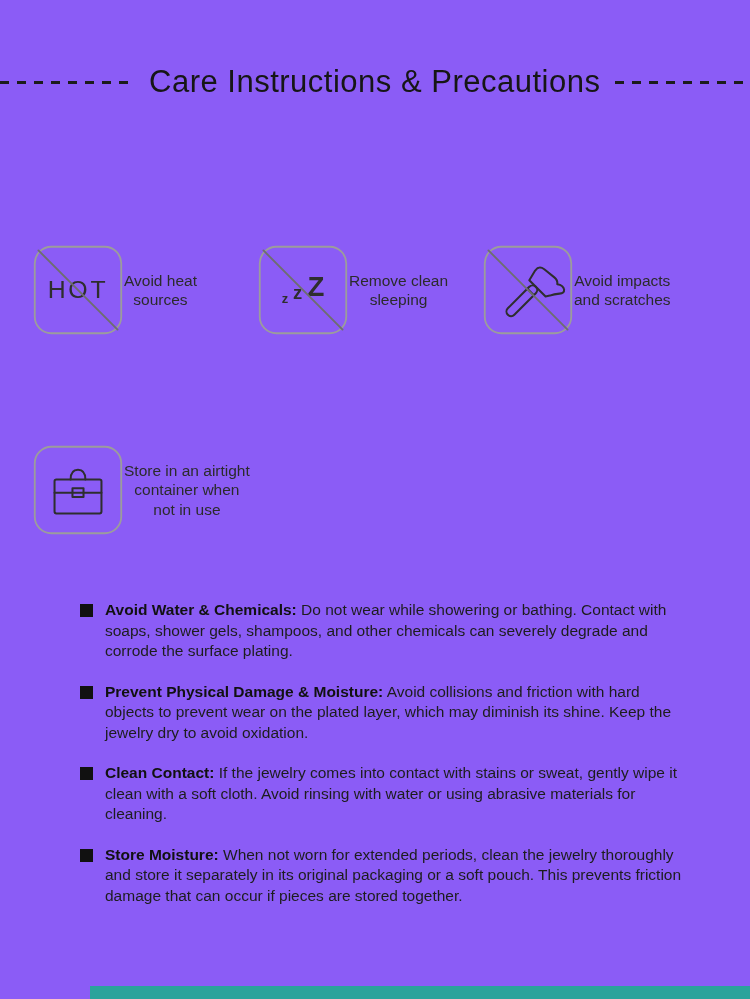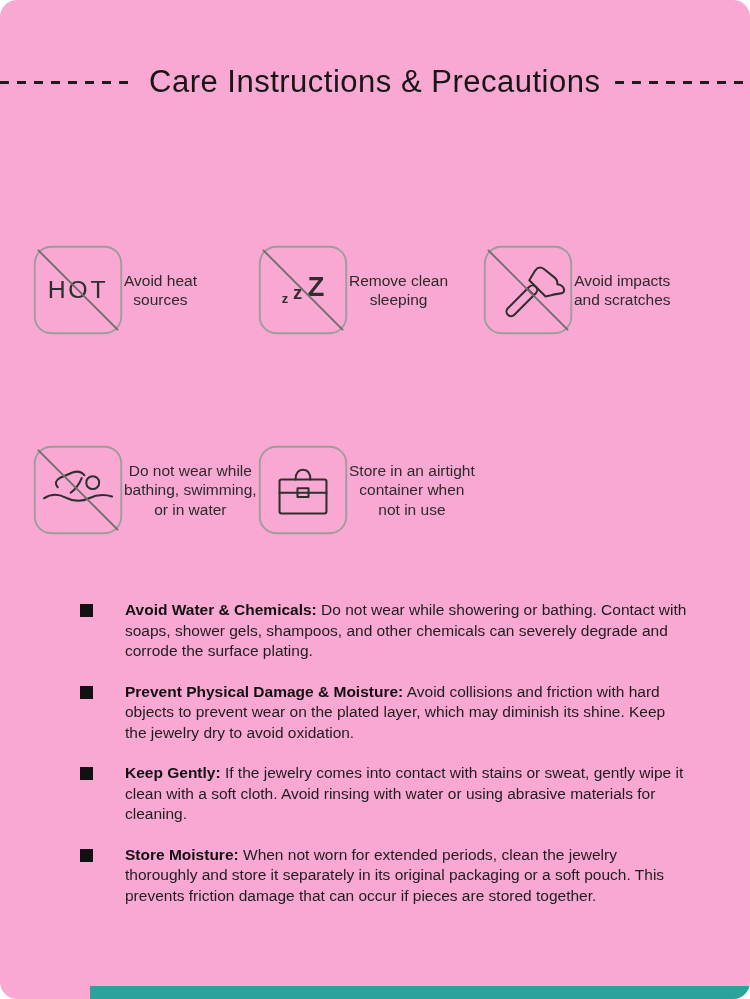--- a/index.html
+++ b/index.html
@@ -1,23 +1,22 @@
 <!DOCTYPE html>
 <html><head>
 <meta charset="utf-8">
 <style>
   html,body{margin:0;padding:0;}
   .page{
     position:relative;
     width:750px;height:999px;
-    background:#f9a8d4;
+    background:#8b5cf6;
     font-family:"Liberation Sans",sans-serif;
     color:#1f1f1f;
     overflow:hidden;
-    border-radius:17px;
   }
   
   .header{
     display:flex;align-items:center;
     margin-top:64px;
   }
   .dash-line{
     height:3px;
     background:repeating-linear-gradient(90deg,#1c1c1c 0 9px,transparent 9px 17px);
   }
@@ -57,21 +56,20 @@
   .slash{stroke:#6e6e6e;stroke-width:2;stroke-linecap:round;}
   .glyph{fill:#2e2e2e;font-family:"Liberation Sans",sans-serif;}
   
   .precautions{
     margin-top:10px;
     padding:0 62px 0 80px;
   }
   .bullet{
     display:flex;
     margin-bottom:20px;
-    gap:20px;
   }
   .bullet-square{
     width:13px;height:13px;
     background:#111;
     flex:none;
     margin-top:4px;
     margin-right:12px;
   }
   .bullet-text{
     font-size:15.5px;
@@ -143,37 +141,20 @@
           </g>
           <line class="slash" x1="7" y1="7" x2="93" y2="93"></line>
         </svg>
       </div>
       <div class="icon-label">
         <span>Avoid impacts</span>
         <span>and scratches</span>
       </div>
     </div>
 
-    <div class="icon-cell">
-      <div class="icon-box">
-        <svg viewBox="0 0 100 100" width="92" height="92">
-          <rect class="boxline" x="3" y="3" width="94" height="94" rx="18"></rect>
-          <circle class="stroke" cx="66" cy="42" r="7"></circle>
-          <path class="stroke" d="M28 47 Q23 41 30 37 L44 31 Q52 28 57 34"></path>
-          <path class="stroke" d="M54 37 Q50 47 42 53"></path>
-          <path class="stroke" d="M13 59 Q24 52 36 58 Q50 65 62 59 Q74 53 87 57"></path>
-          <line class="slash" x1="7" y1="7" x2="93" y2="93"></line>
-        </svg>
-      </div>
-      <div class="icon-label">
-        <span>Do not wear while</span>
-        <span>bathing, swimming,</span>
-        <span>or in water</span>
-      </div>
-    </div>
 
     <div class="icon-cell">
       <div class="icon-box">
         <svg viewBox="0 0 100 100" width="92" height="92">
           <rect class="boxline" x="3" y="3" width="94" height="94" rx="18"></rect>
           <path class="stroke" d="M42 38.5 Q42 28 50 28 Q58 28 58 38.5"></path>
           <rect class="stroke" x="24.5" y="38.5" width="51" height="37" rx="2"></rect>
           <line class="stroke" x1="24.5" y1="53" x2="75.5" y2="53"></line>
           <rect class="stroke" x="44" y="48" width="12" height="9.5" fill="#fdfdfb"></rect>
         </svg>
@@ -201,21 +182,21 @@
       <div class="bullet-square"></div>
       <div class="bullet-text">
         <span class="bullet-title">Prevent Physical Damage &amp; Moisture:</span>
         <span>Avoid collisions and friction with hard objects to prevent wear on the plated layer, which may diminish its shine. Keep the jewelry dry to avoid oxidation.</span>
       </div>
     </div>
 
     <div class="bullet">
       <div class="bullet-square"></div>
       <div class="bullet-text">
-        <span class="bullet-title">Keep Gently:</span>
+        <span class="bullet-title">Clean Contact:</span>
         <span>If the jewelry comes into contact with stains or sweat, gently wipe it clean with a soft cloth. Avoid rinsing with water or using abrasive materials for cleaning.</span>
       </div>
     </div>
 
     <div class="bullet">
       <div class="bullet-square"></div>
       <div class="bullet-text">
         <span class="bullet-title">Store Moisture:</span>
         <span>When not worn for extended periods, clean the jewelry thoroughly and store it separately in its original packaging or a soft pouch. This prevents friction damage that can occur if pieces are stored together.</span>
       </div>

